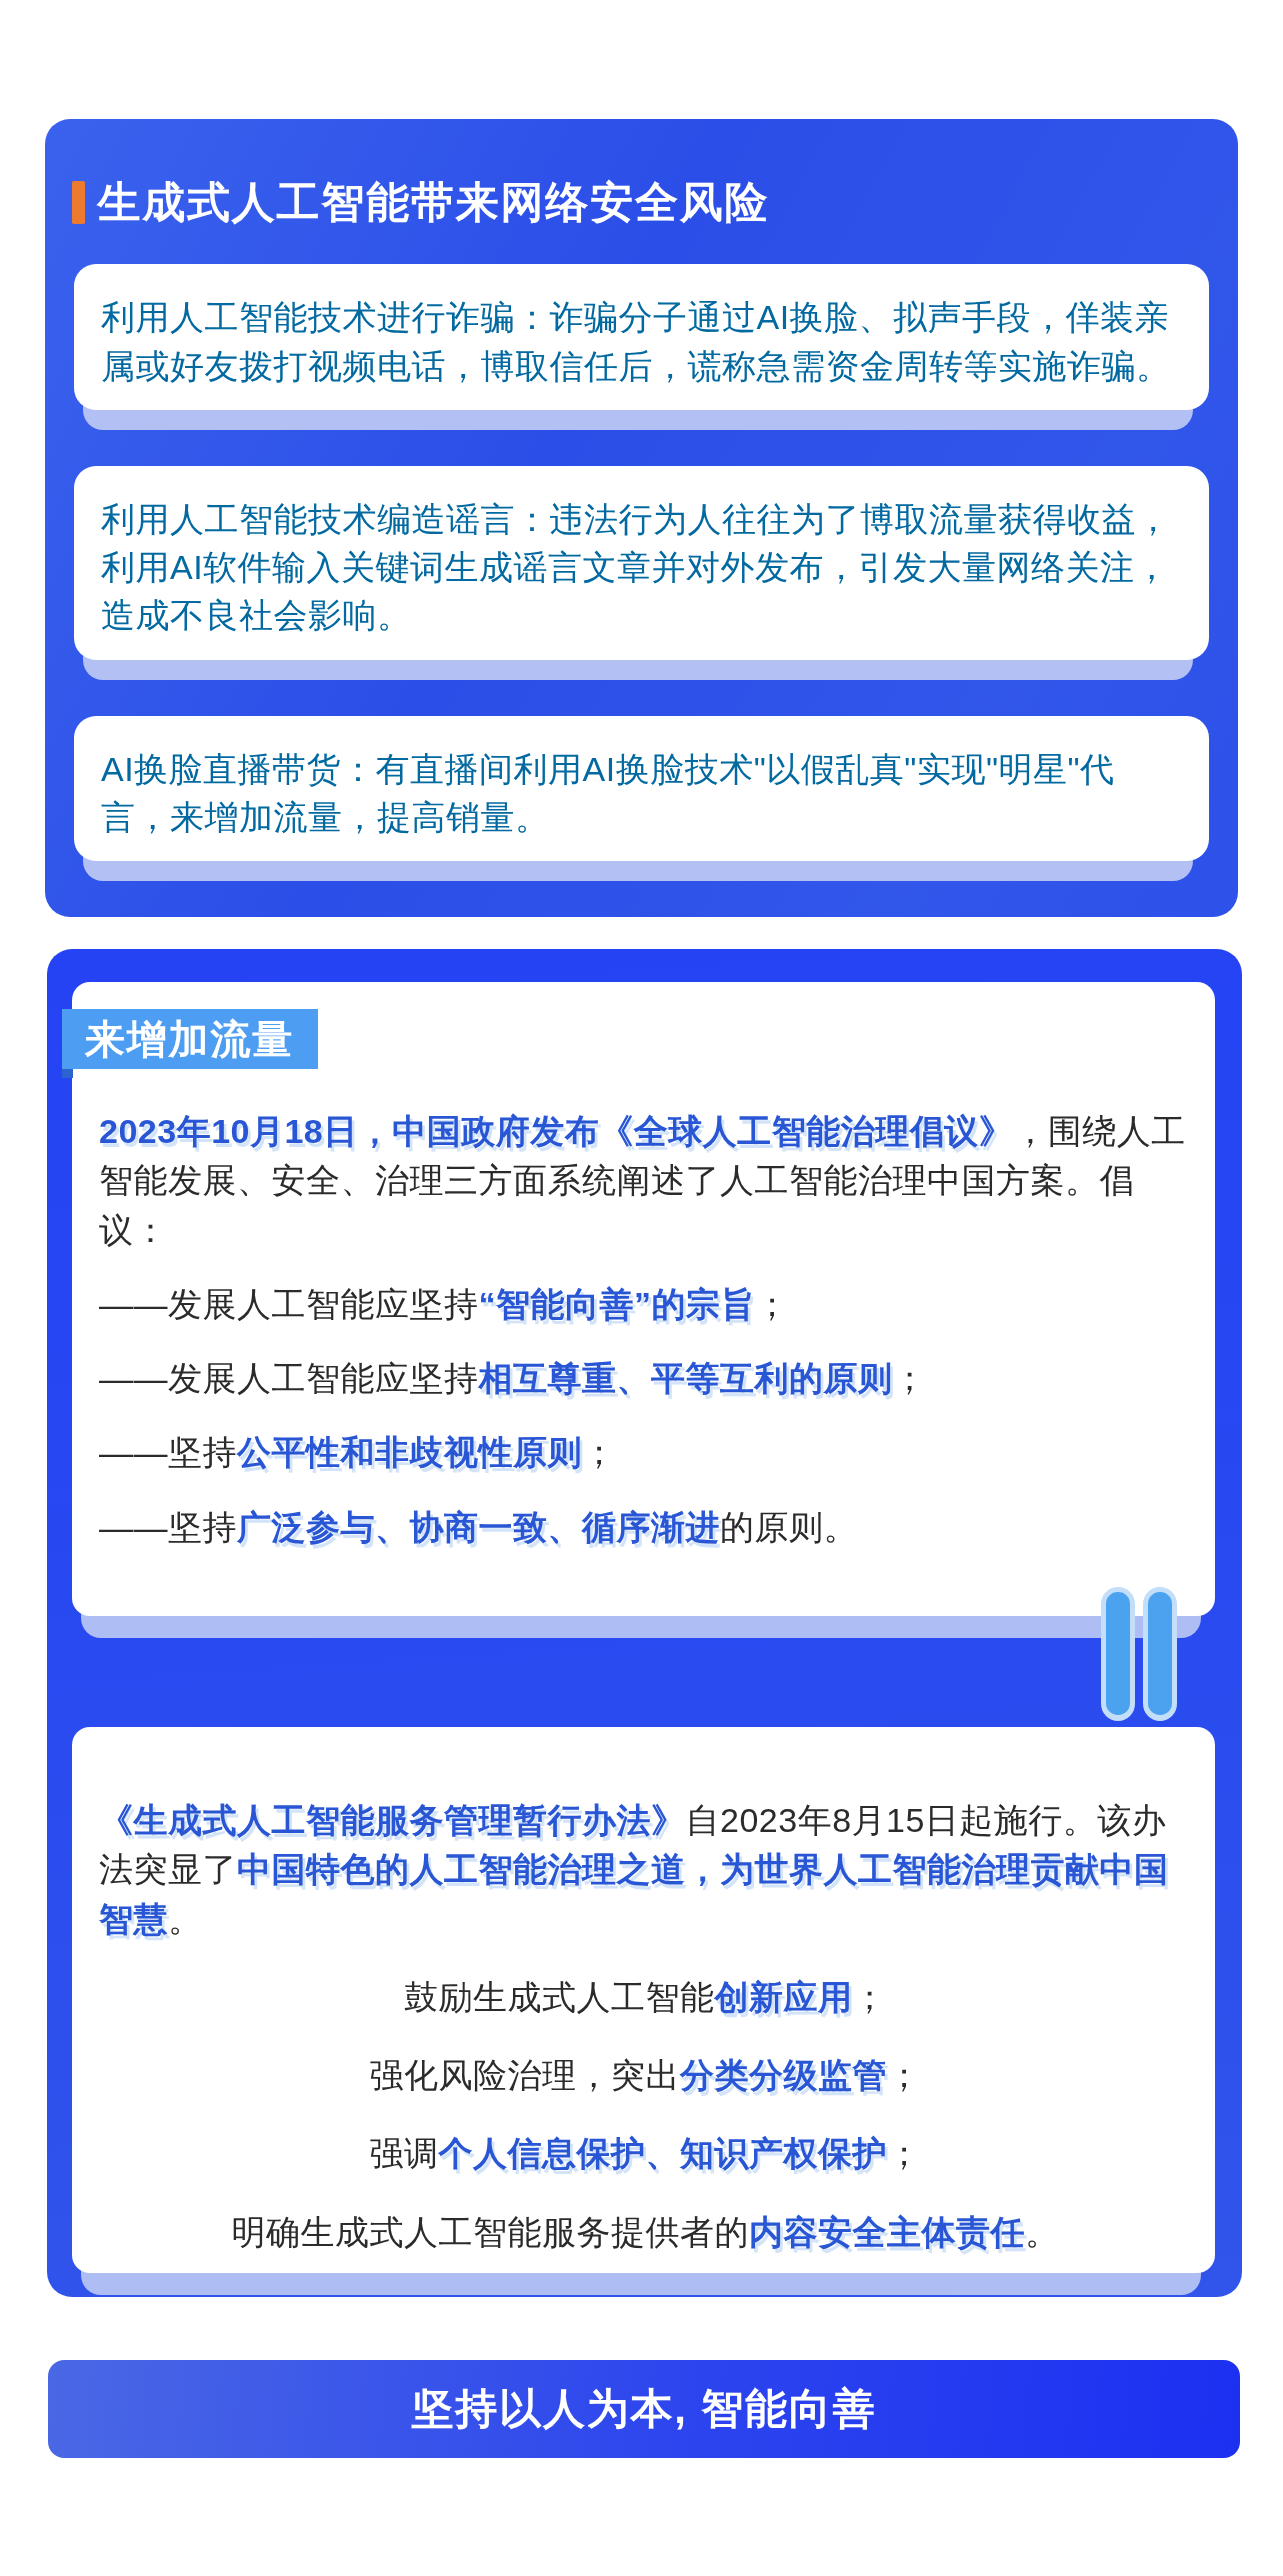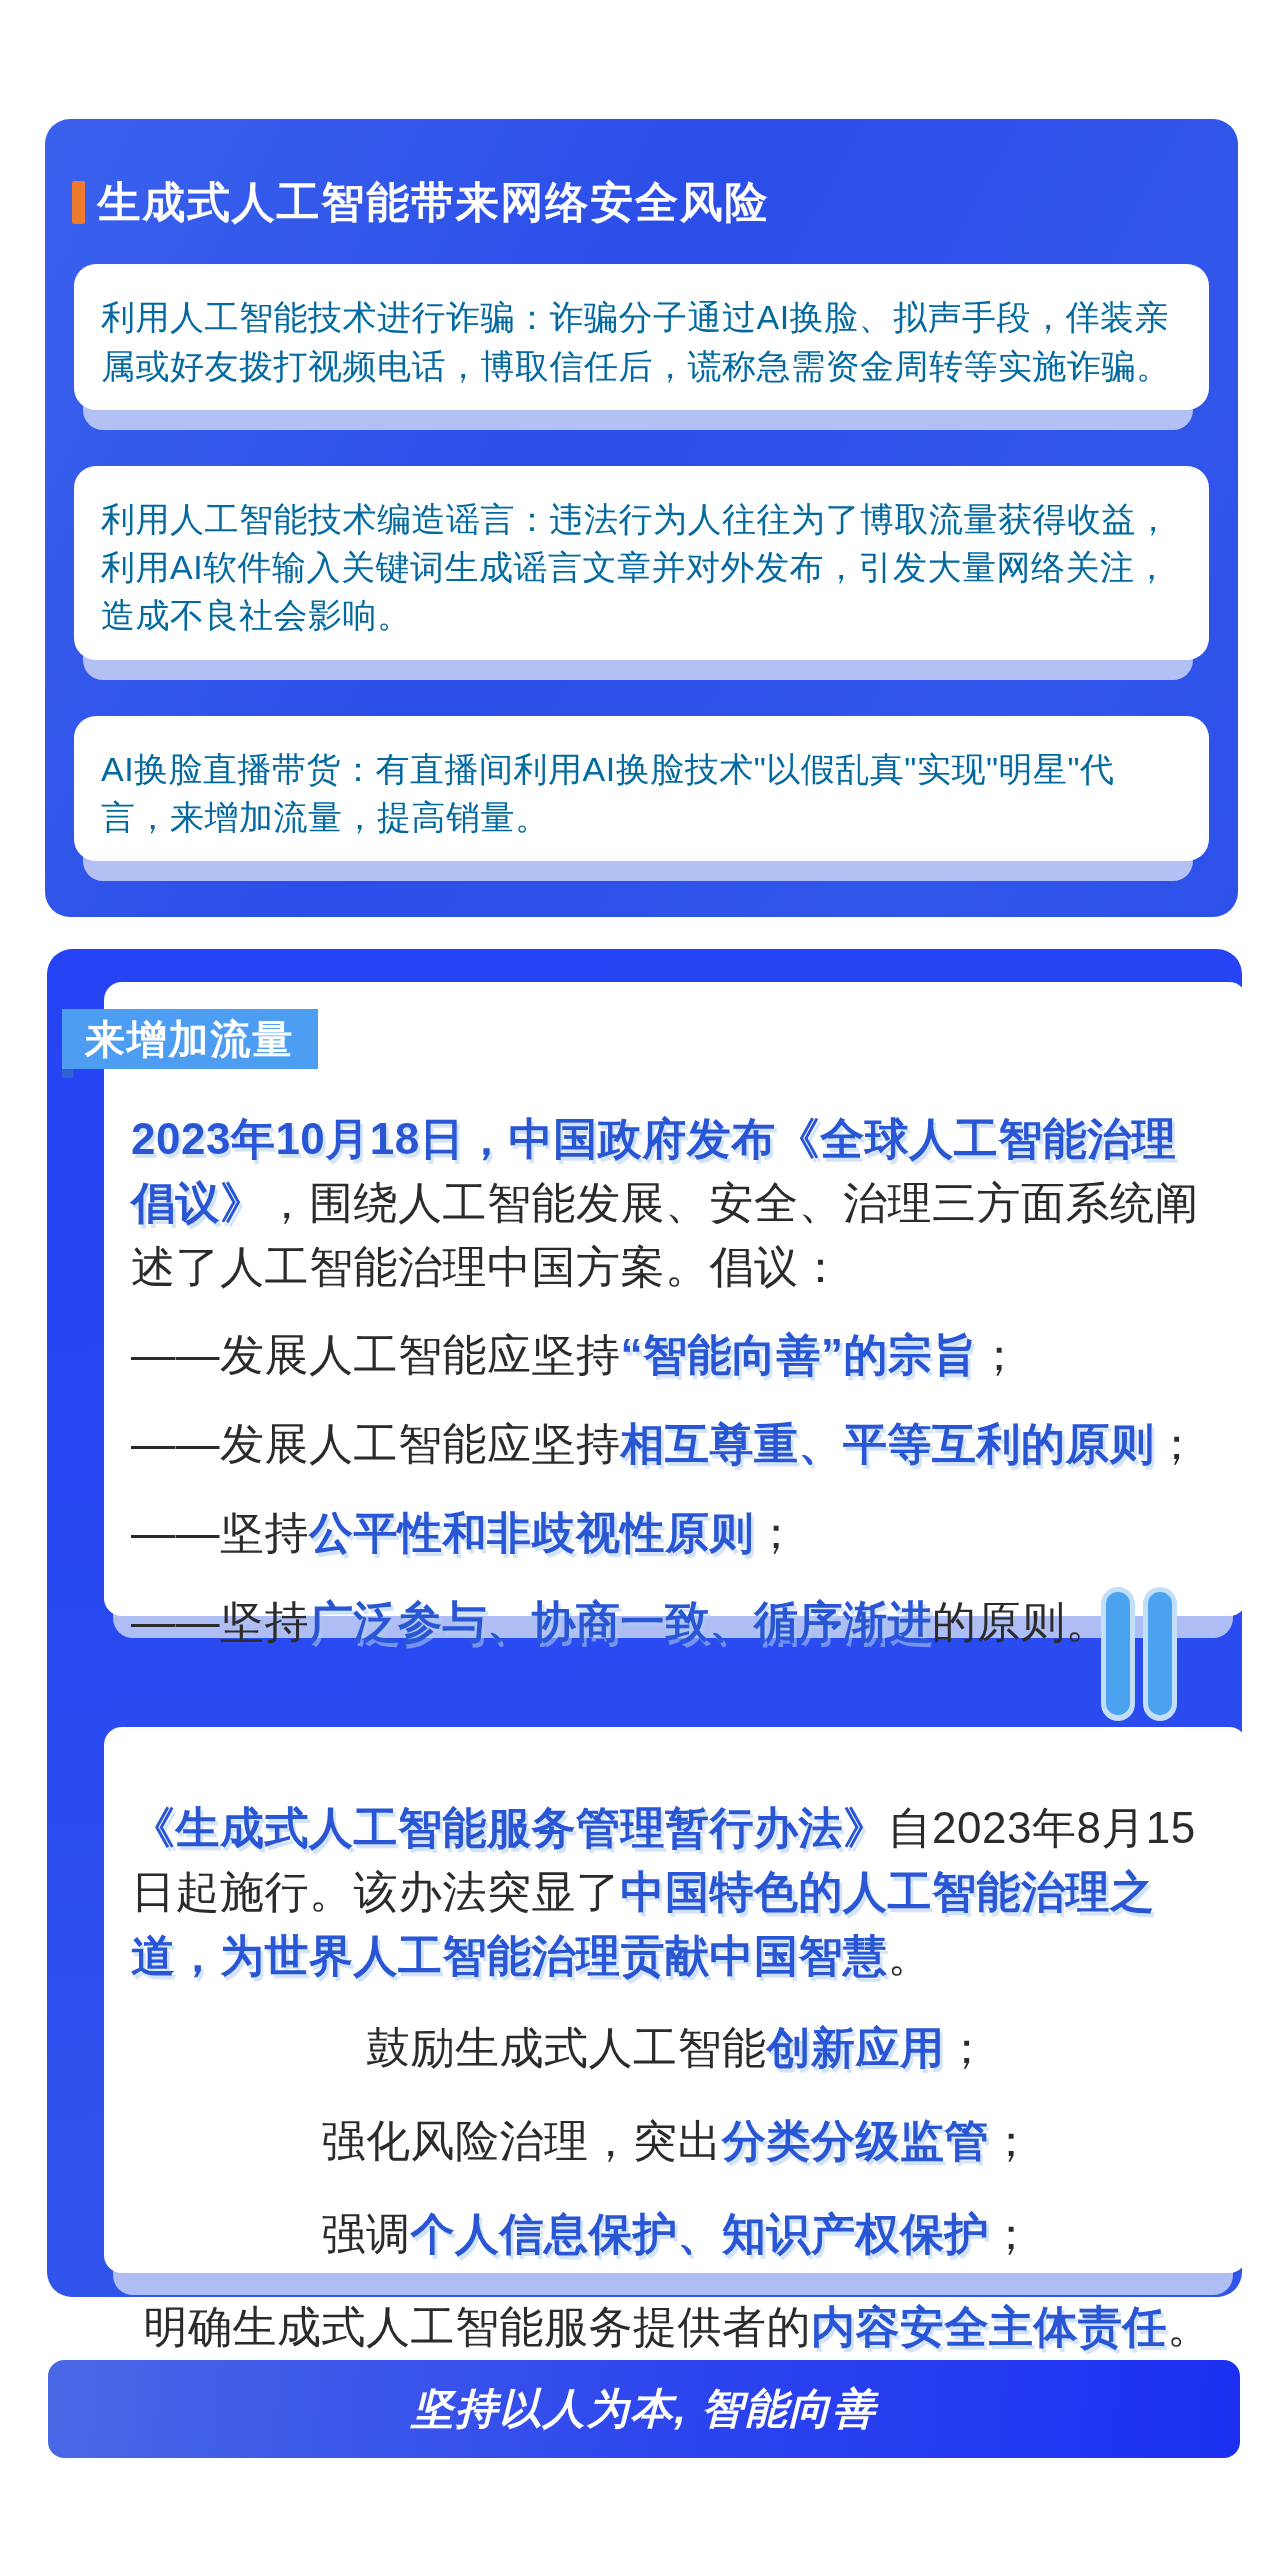--- a/index.html
+++ b/index.html
@@ -54,21 +54,21 @@
     font-size:40px; font-weight:bold; letter-spacing:1.8px;
     white-space:nowrap;
   }
   .badge::after {
     content:""; position:absolute; left:0; bottom:-9px;
     width:11.8px; height:9px; background:#2b64cf;
   }
   .bcard {
     position:absolute; left:25px; width:1143px;
     background:#ffffff; border-radius:18px;
-    font-size:44px; line-height:1.45; letter-spacing:0.5px;margin-left:32px;
+    font-size:34px; line-height:1.45; letter-spacing:0.5px;
   }
   .bcard::after {
     content:""; position:absolute; z-index:-1;
     left:9px; right:14.5px; bottom:-22px; height:43px;
     background:#aebdf4; border-radius:20px;
   }
   .bcard1 { top:33px; height:634px; padding:125px 27px 0 27px; }
   .bcard2 { top:778px; height:546px; padding:69px 23px 0 27px; }
 
   .para { margin-bottom:16.3px; }
@@ -90,21 +90,21 @@
     background:#4ba3ef; border-radius:11.8px;
   }
   .pause-bar.b1 { left:0; }
   .pause-bar.b2 { left:42px; }
 
   
   .footer-bar {
     position:absolute; left:48px; top:2360px; width:1192px; height:98px;
     border-radius:16.3px;
     background:linear-gradient(96deg,#4a68e5 0%,#2c44ee 55%,#1c30f2 100%);
-    display:flex; align-items:center; justify-content:center;font-style:italic;
+    display:flex; align-items:center; justify-content:center;
   }
   .footer-bar .txt {
     color:#ffffff; font-size:42px; font-weight:bold; letter-spacing:1.8px;
   }
 </style>
 </head>
 <body>
 
 <div class="page">
 

